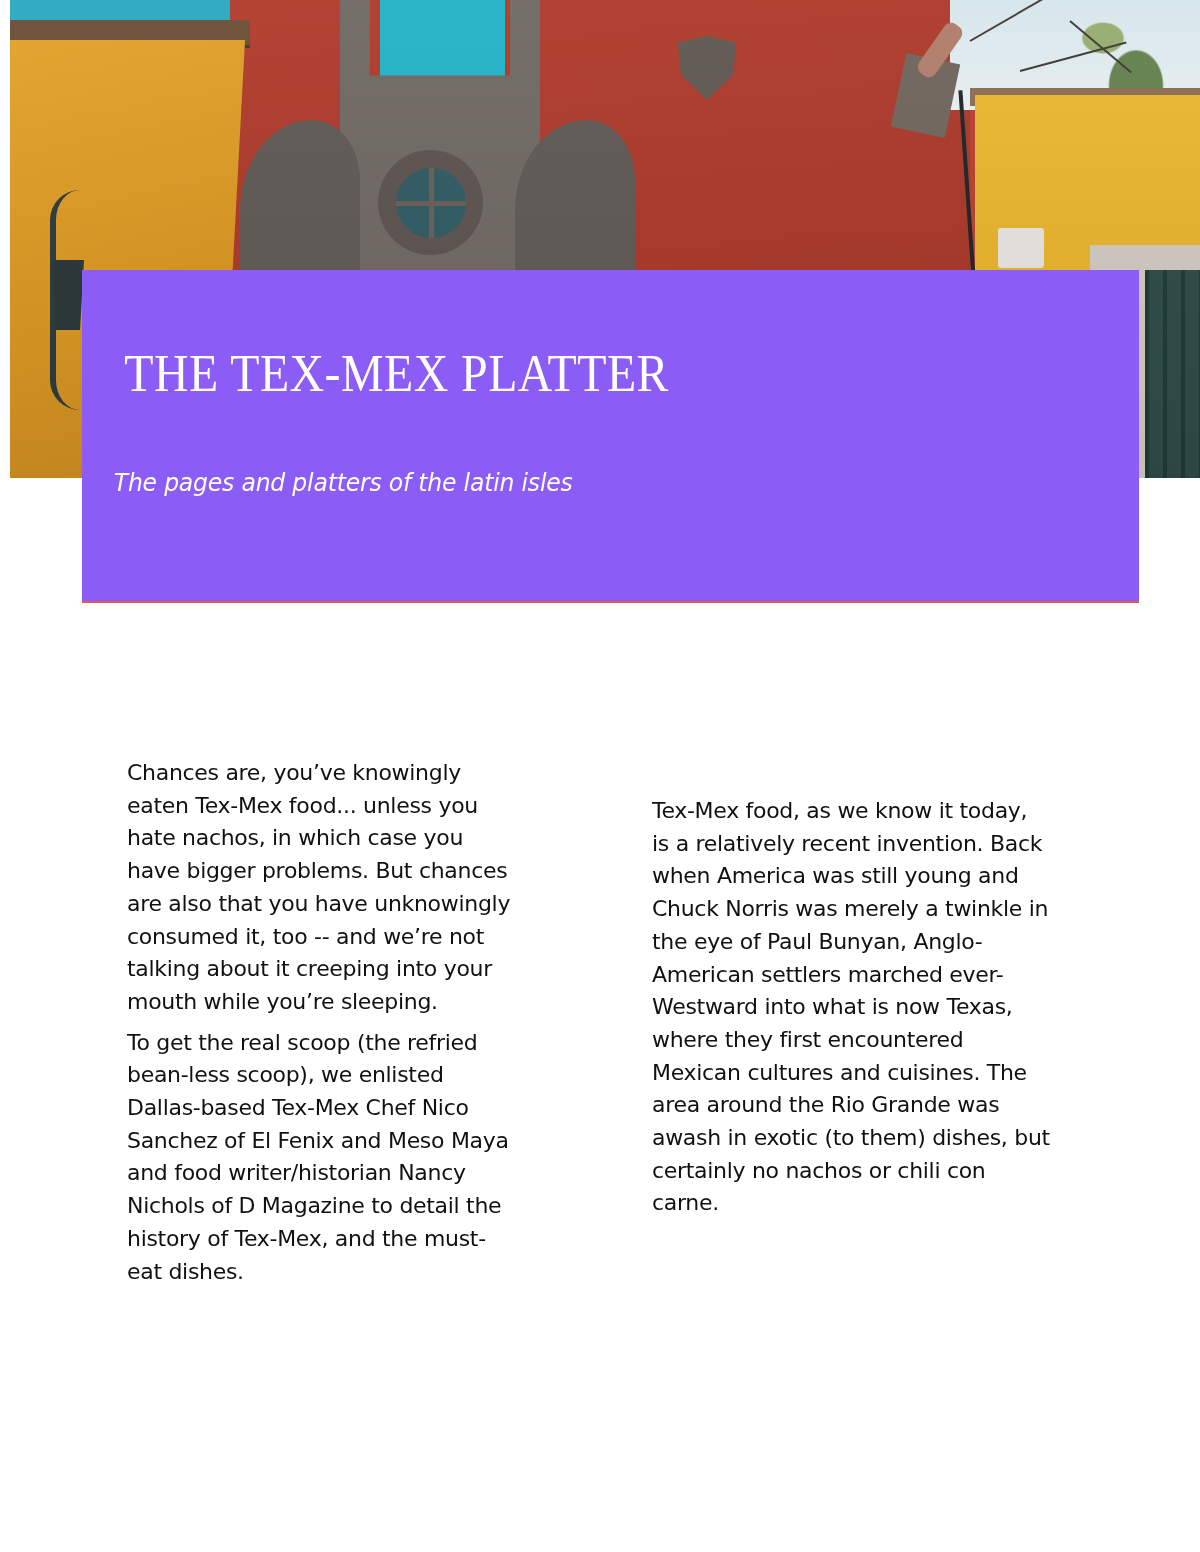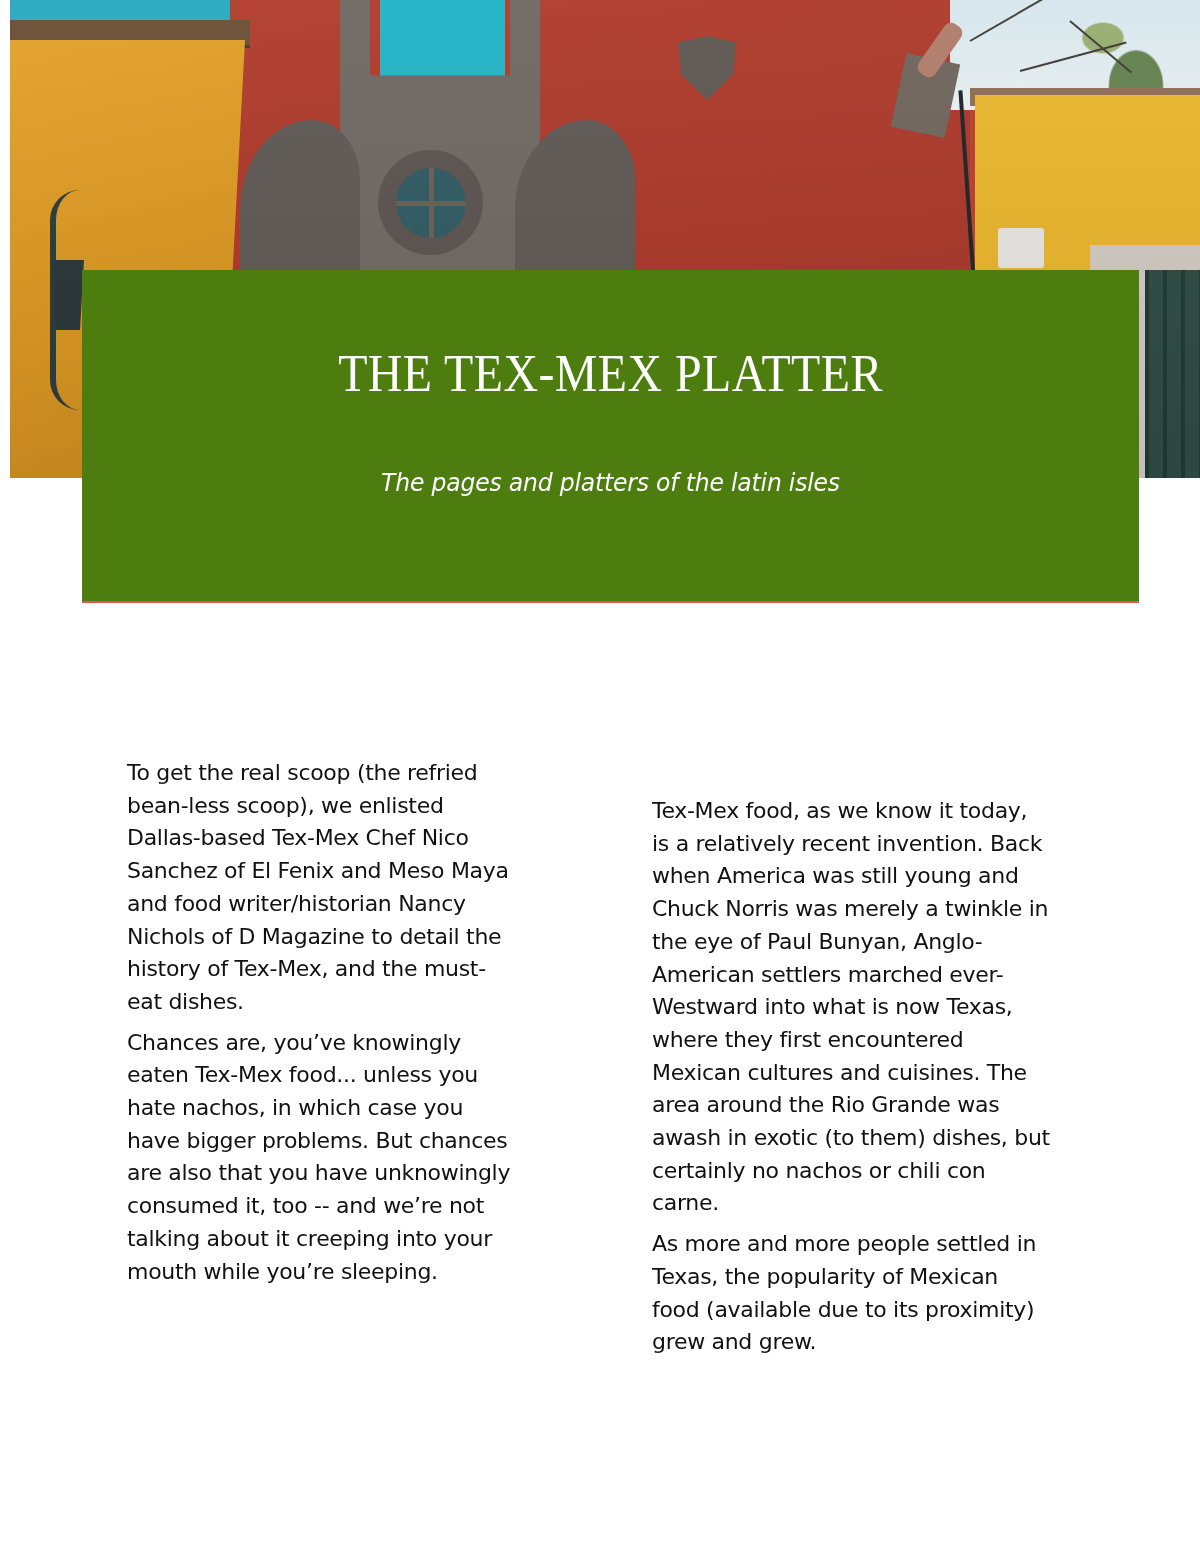--- a/index.html
+++ b/index.html
@@ -130,24 +130,23 @@
     .photo-tint {
       position: absolute; inset: 0;
       background: linear-gradient(180deg, rgba(255,255,255,0.04), rgba(0,0,0,0.05));
     }
 
     
     .title-card {
       position: absolute;
       left: 82px; top: 270px;
       width: 1057px; height: 333px;
-      background: #4d7c0f;
+      background: #8b5cf6;
       border-bottom: 2px solid #e2555b;
       color: #ffffff;
-      text-align: center;
     }
     .title-card .title {
       position: absolute;
       left: 0; right: 0; top: 78px;
       font-family: "Liberation Serif", "DejaVu Serif", serif;
       font-weight: normal;
       font-size: 52px;
       letter-spacing: 0.5px;
       transform: scaleX(0.92);
       line-height: 1;
@@ -212,49 +211,45 @@
     </div>
   <div class="photo-tint"></div>
 </div>
 
 <div class="title-card">
   <h1 class="title">THE TEX-MEX PLATTER</h1>
   <div class="subtitle">The pages and platters of the latin isles</div>
 </div>
 
 <div class="column left">
+  <p>Chances are, you’ve knowingly
+eaten Tex-Mex food... unless you
+hate nachos, in which case you
+have bigger problems. But chances
+are also that you have unknowingly
+consumed it, too -- and we’re not
+talking about it creeping into your
+mouth while you’re sleeping.</p>
   <p>To get the real scoop (the refried
 bean-less scoop), we enlisted
 Dallas-based Tex-Mex Chef Nico
 Sanchez of El Fenix and Meso Maya
 and food writer/historian Nancy
 Nichols of D Magazine to detail the
 history of Tex-Mex, and the must-
 eat dishes.</p>
-  <p>Chances are, you’ve knowingly
-eaten Tex-Mex food... unless you
-hate nachos, in which case you
-have bigger problems. But chances
-are also that you have unknowingly
-consumed it, too -- and we’re not
-talking about it creeping into your
-mouth while you’re sleeping.</p>
 </div>
 
 <div class="column right">
   <p>Tex-Mex food, as we know it today,
  is a relatively recent invention. Back
 when America was still young and
 Chuck Norris was merely a twinkle in
 the eye of Paul Bunyan, Anglo-
 American settlers marched ever-
 Westward into what is now Texas,
 where they first encountered
 Mexican cultures and cuisines. The
 area around the Rio Grande was
 awash in exotic (to them) dishes, but
 certainly no nachos or chili con
 carne.</p>
-  <p>As more and more people settled in
-Texas, the popularity of Mexican
-food (available due to its proximity)
-grew and grew.</p>
 </div>
 
 </body></html>

